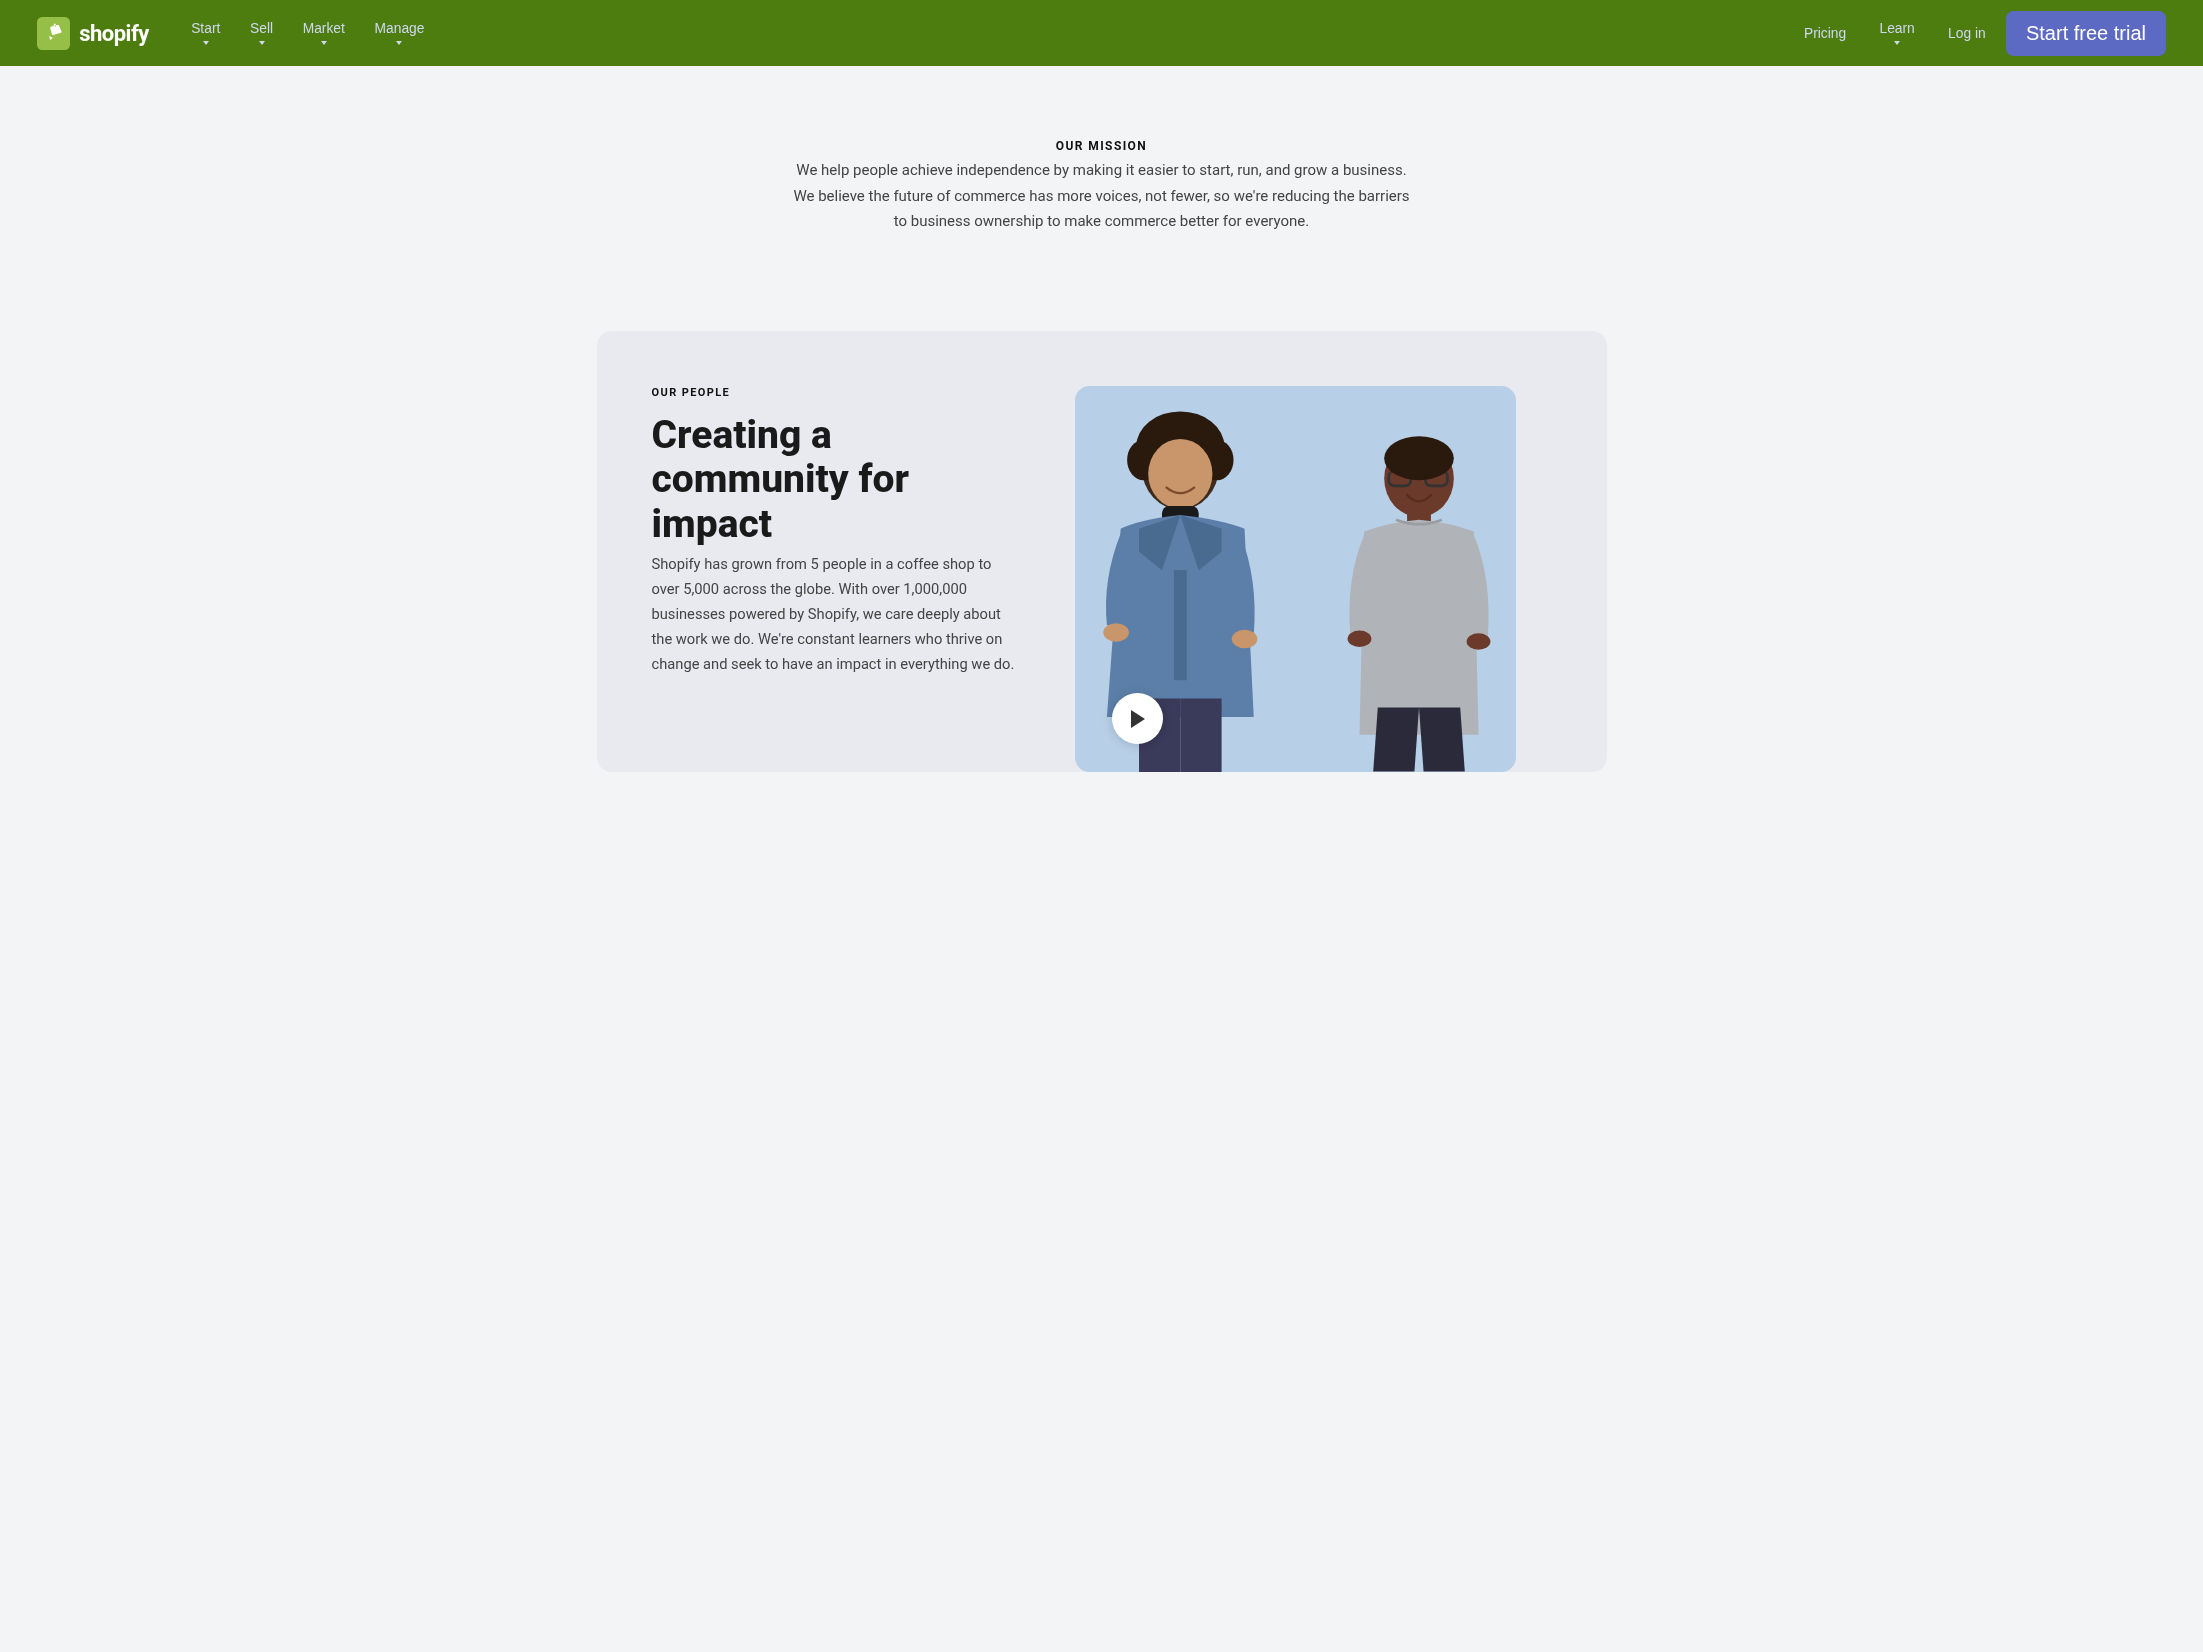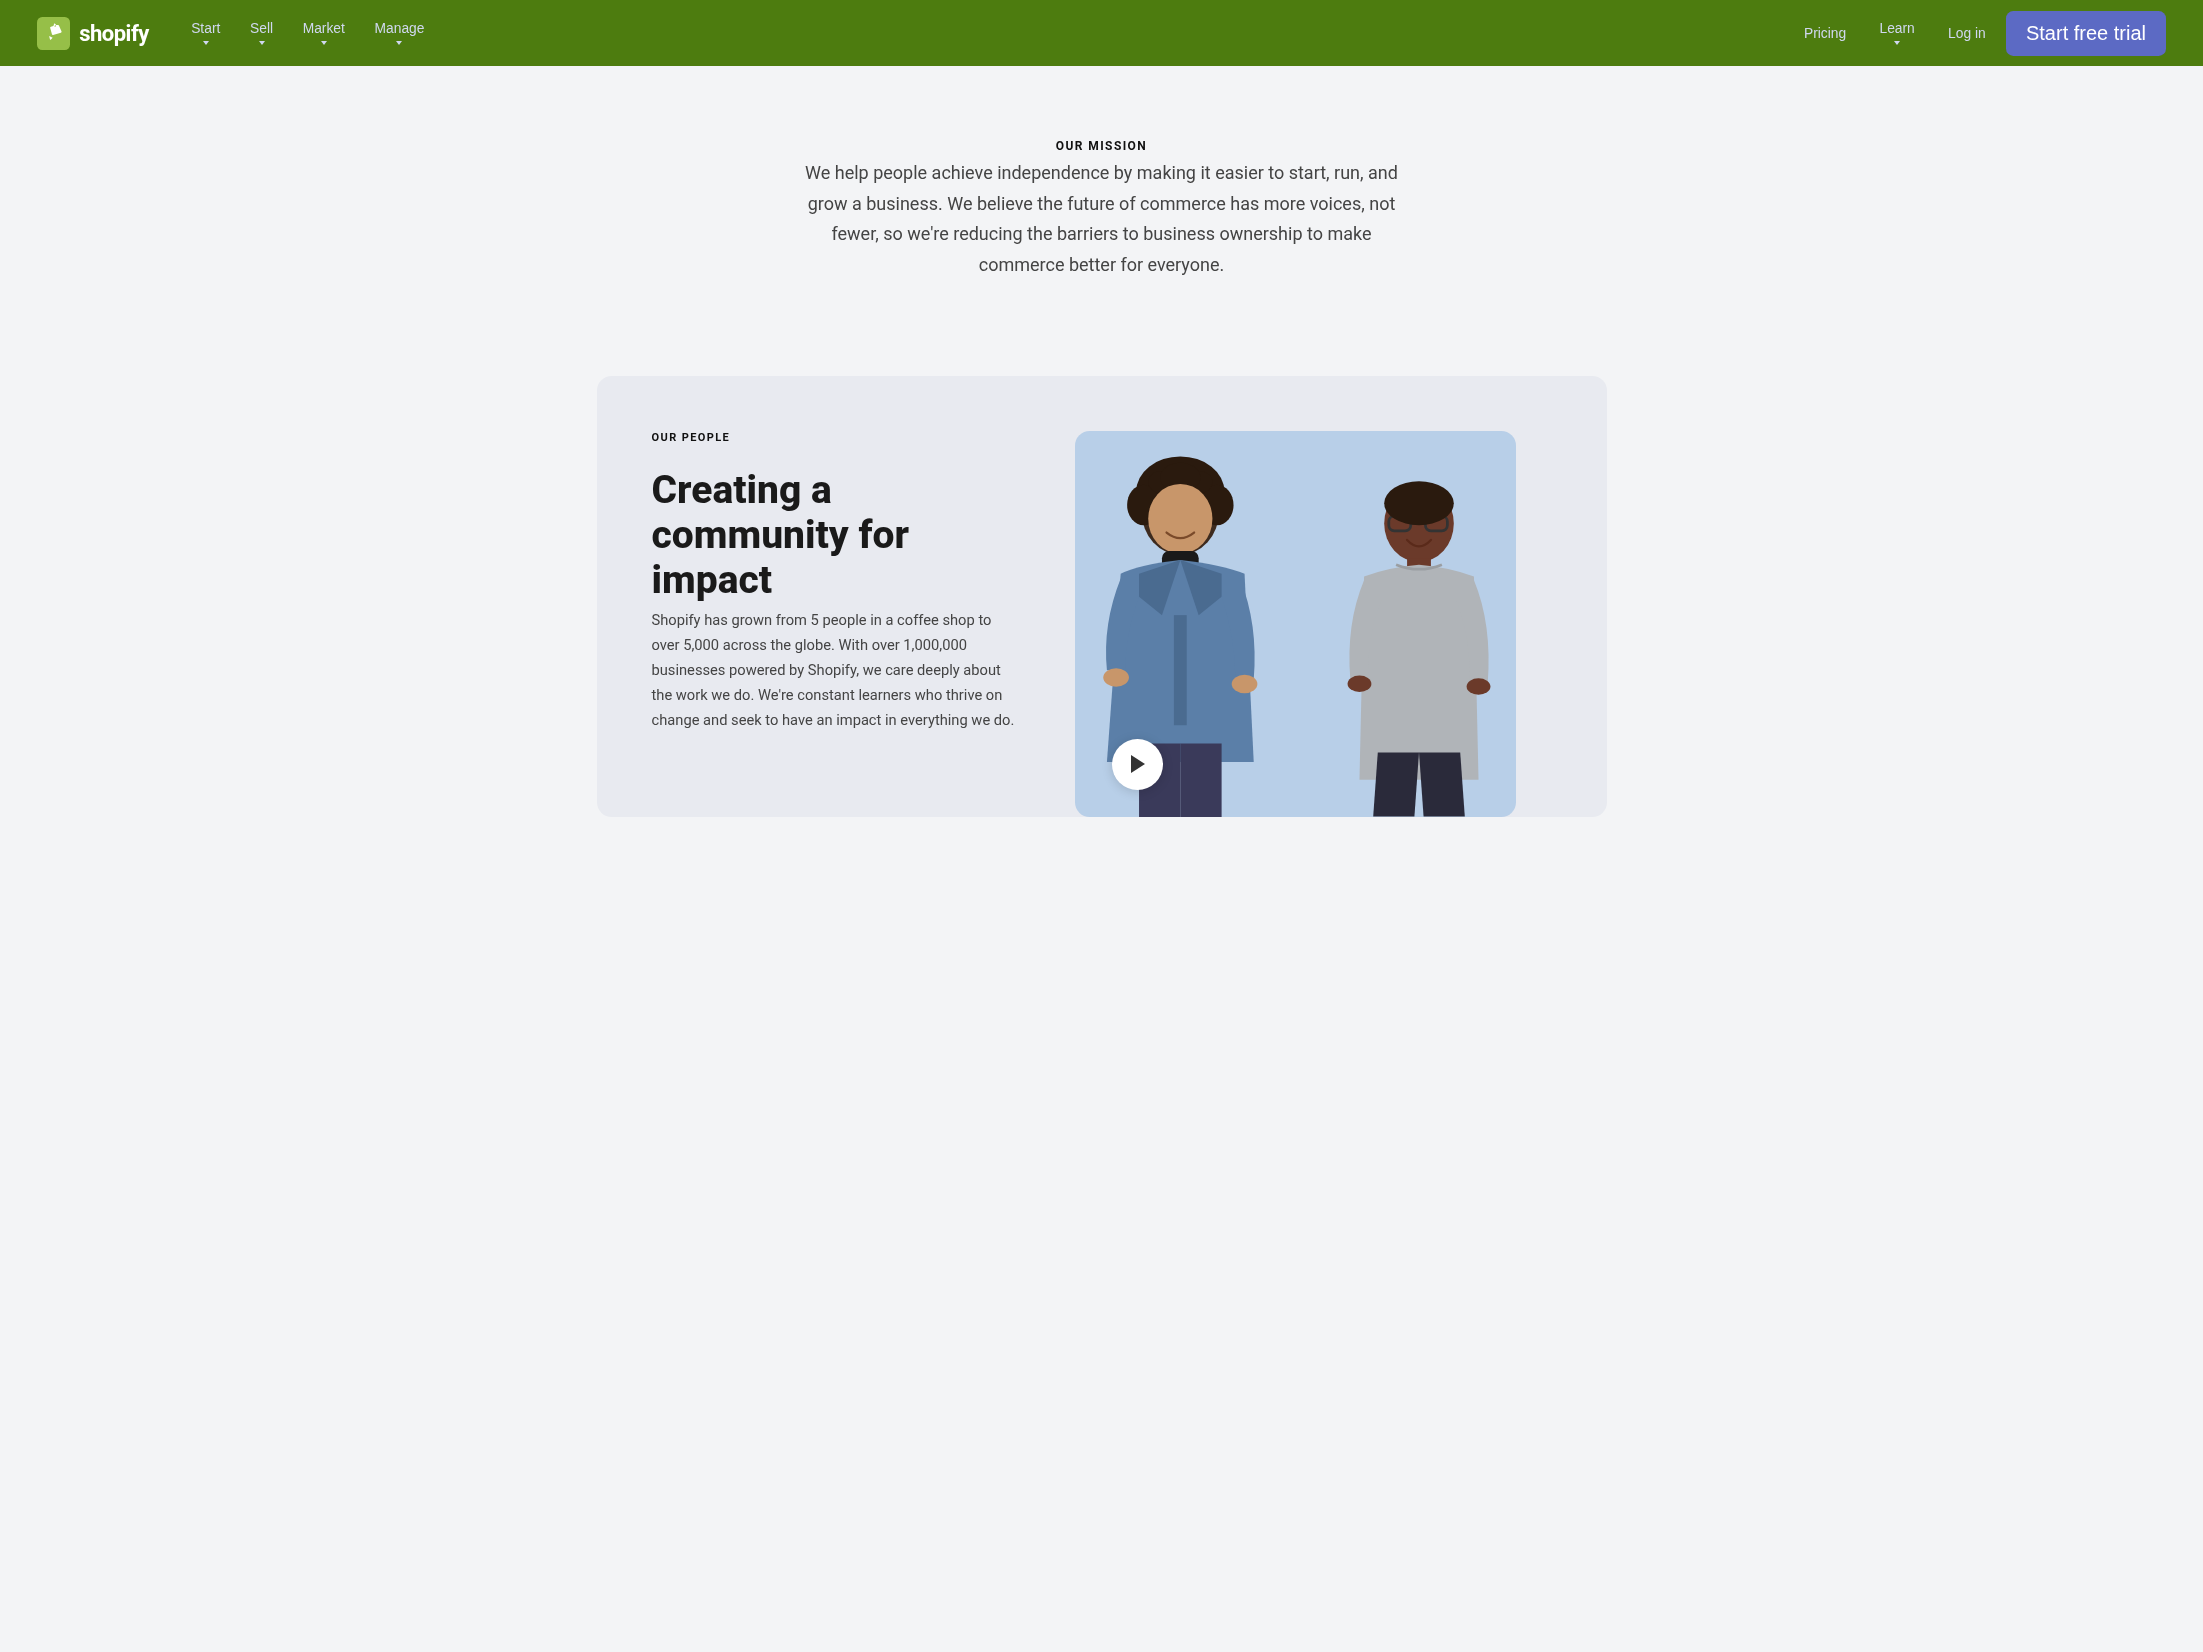--- a/index.html
+++ b/index.html
@@ -111,21 +111,21 @@
     }
     .hero-title {
       font-size: 48px;
       font-weight: 800;
       color: #1a1a1a;
       line-height: 1.1;
       max-width: 735px;
       margin: 0 auto 26px;
     }
     .hero-desc {
-      font-size: 18px;
+      font-size: 15px;
       color: #444;
       line-height: 1.7;
       max-width: 624px;
       margin: 4px auto;
     }
 
     
     .people-section {
       background: #f3f4f6;
       padding: 0 18.4px 73px;
@@ -145,21 +145,21 @@
       flex: 1;
       padding: 55px 55px 55px 55px;
       max-width: 478px;
     }
     .people-eyebrow {
       font-size: 11px;
       font-weight: 700;
       letter-spacing: 1.4px;
       color: #111;
       text-transform: uppercase;
-      margin-bottom: 24px;
+      margin-bottom: 14px;
     }
     .people-title {
       font-size: 39px;
       font-weight: 800;
       color: #1a1a1a;
       line-height: 1.15;
       margin-bottom: 5px;
     }
     .people-desc {
       font-size: 14.7px;

